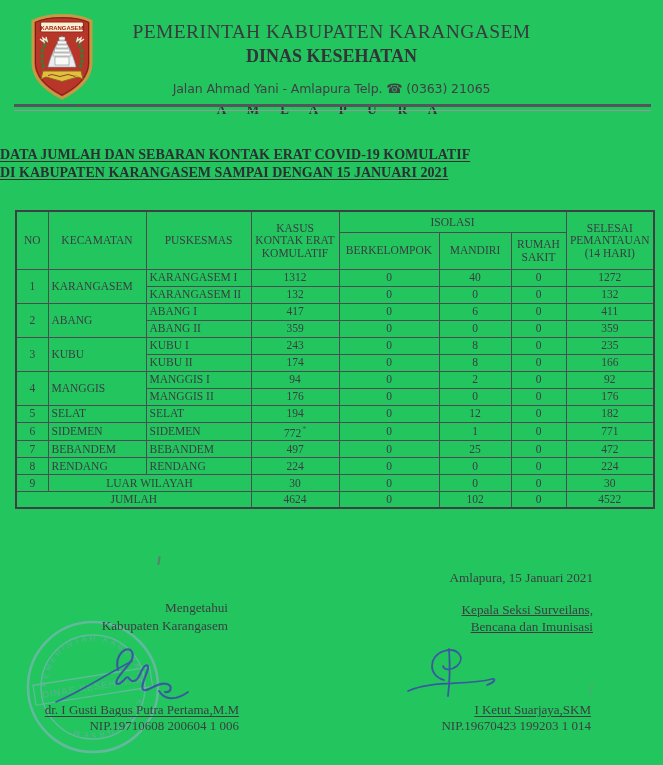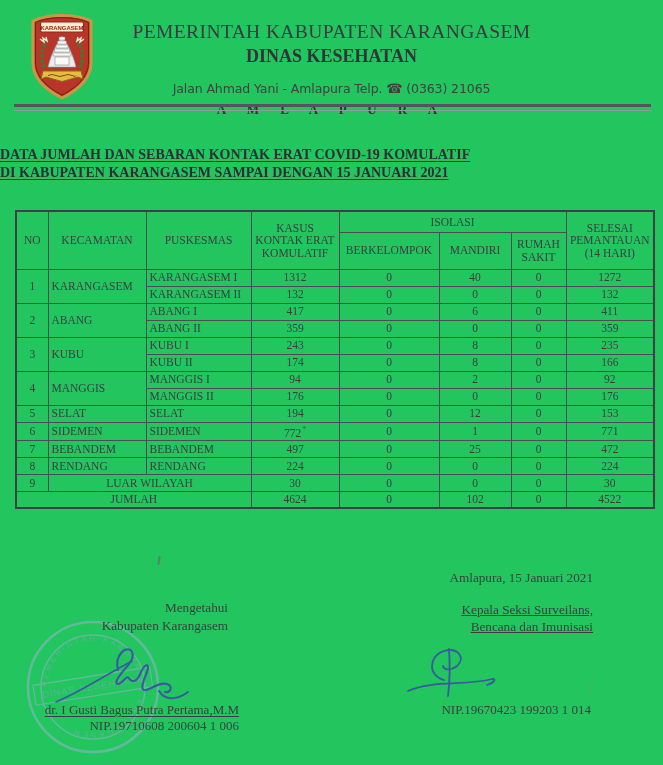--- a/index.html
+++ b/index.html
@@ -195,21 +195,21 @@
           <td>176</td>
         </tr>
         <tr>
           <td>5</td>
           <td class="left">SELAT</td>
           <td class="left">SELAT</td>
           <td>194</td>
           <td>0</td>
           <td>12</td>
           <td>0</td>
-          <td>153</td>
+          <td>182</td>
         </tr>
         <tr>
           <td>6</td>
           <td class="left">SIDEMEN</td>
           <td class="left">SIDEMEN</td>
           <td>772<sup class="mark">*</sup></td>
           <td>0</td>
           <td>1</td>
           <td>0</td>
           <td>771</td>
@@ -295,18 +295,19 @@
   <div class="sig sig-right">
     <svg width="96" height="58" viewBox="0 0 96 58">
       <g fill="none" stroke="#3b52a5" stroke-linecap="round" stroke-width="1.8" opacity=".92">
         <path d="M40,36 C24,32 24,12 40,7 C54,3 62,14 53,22 C47,27 40,26 39,22"></path>
         <path d="M45,5 C46,20 46,36 44,52"></path>
         <path d="M4,47 C28,36 62,42 88,35 C93,34 90,39 83,41"></path>
       </g>
     </svg>
   </div>
   <div class="blk name-right">
+    <div class="sig-name">I Ketut Suarjaya,SKM</div>
     <div>NIP.19670423 199203 1 014</div>
   </div>
 
   <div class="tick"></div>
   <div class="speck"></div>
 </div>
 
 </body></html>

